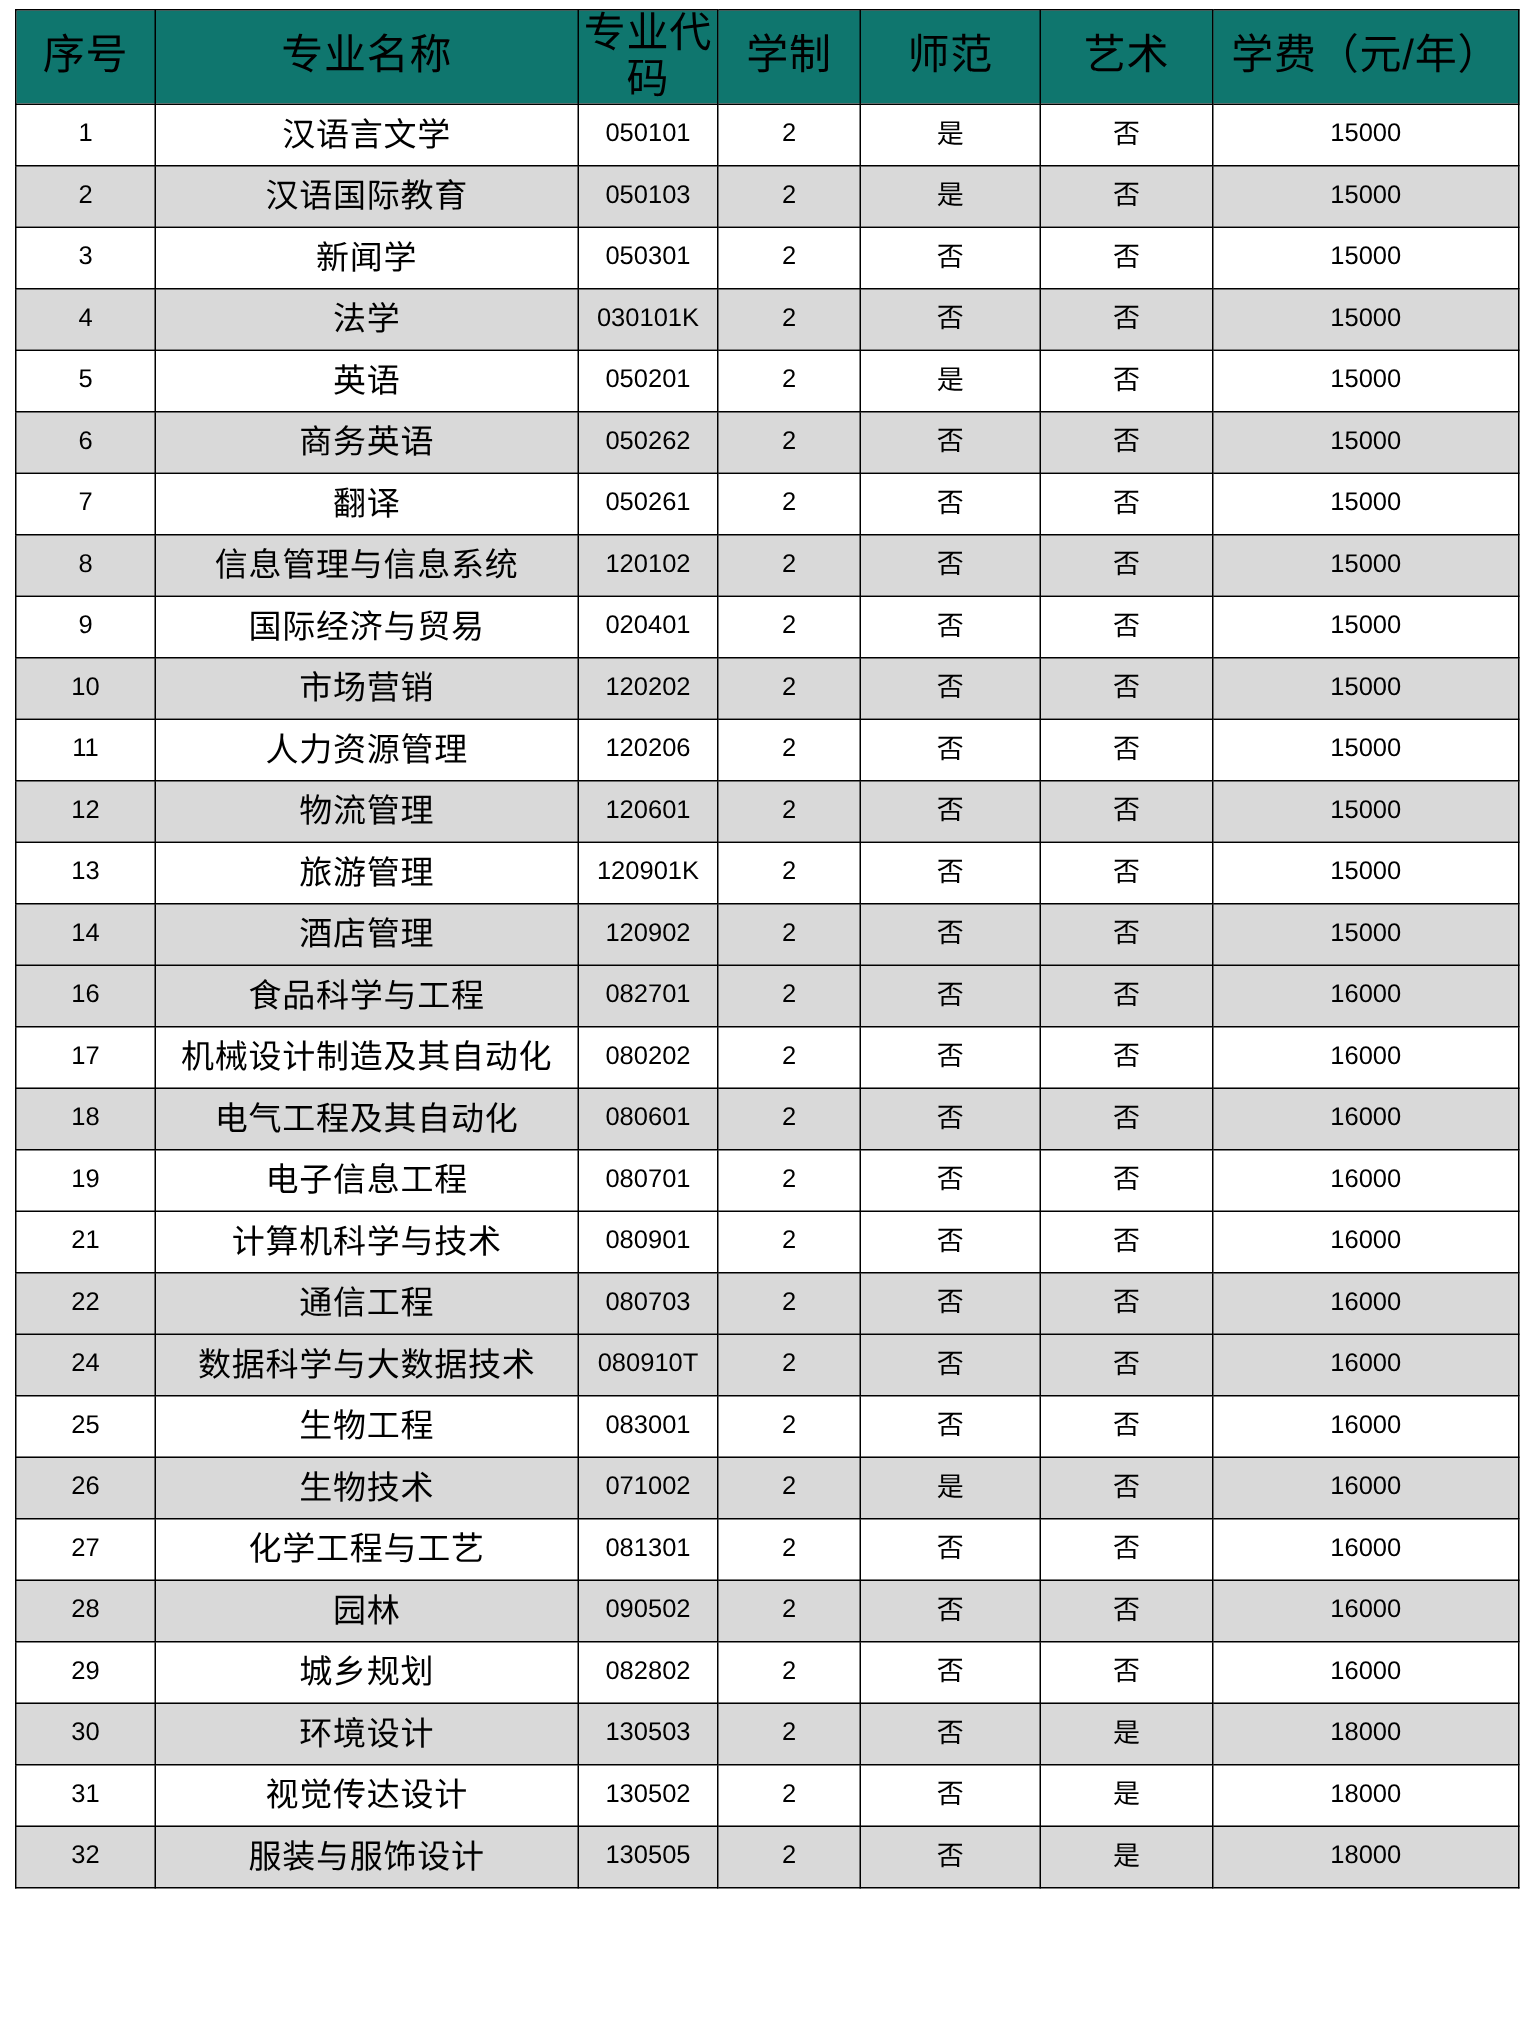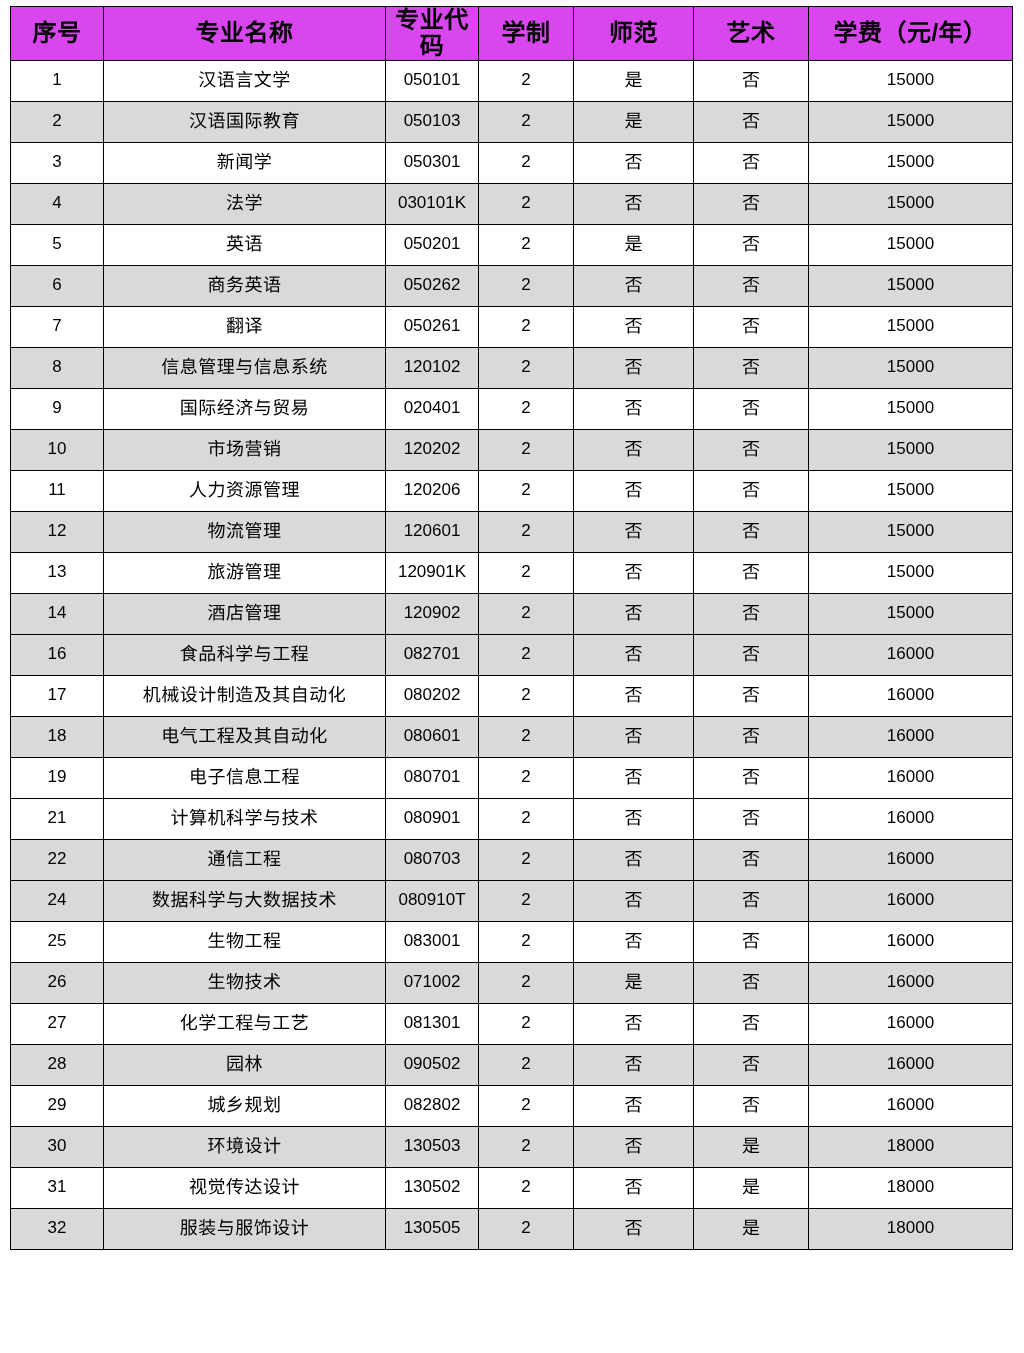--- a/index.html
+++ b/index.html
@@ -43,39 +43,39 @@
     border: 1px solid #000000;
     text-align: center;
     vertical-align: middle;
     padding: 0;
     font-weight: normal;
     line-height: 1.1;
   }
 
   thead tr.header-row th {
     height: 41px;
-    background: #d946ef;
-    font-size: 24px;
-    font-weight: bold;
+    background: #0f766e;
+    font-size: 28px;
+    font-weight: normal;
     letter-spacing: 0.5px;
   }
 
   tbody tr {
     height: 40px;
   }
   tbody tr td {
     height: 40px;
     font-size: 18px;
   }
 
   tbody tr.row-odd  td { background: #ffffff; }
   tbody tr.row-even td { background: #d9d9d9; }
 
   td.cell-index  { font-size: 17px; }
-  td.cell-name   { font-size: 18px; letter-spacing: 0.5px; }
+  td.cell-name   { font-size: 22px; letter-spacing: 0.5px; }
   td.cell-code   { font-size: 17px; }
   td.cell-years  { font-size: 17px; }
   td.cell-normal { font-size: 18px; }
   td.cell-art    { font-size: 18px; }
   td.cell-fee    { font-size: 17px; margin-left: 30px; }
 </style>
 </head>
 <body>
 
 <div class="table-wrap">

